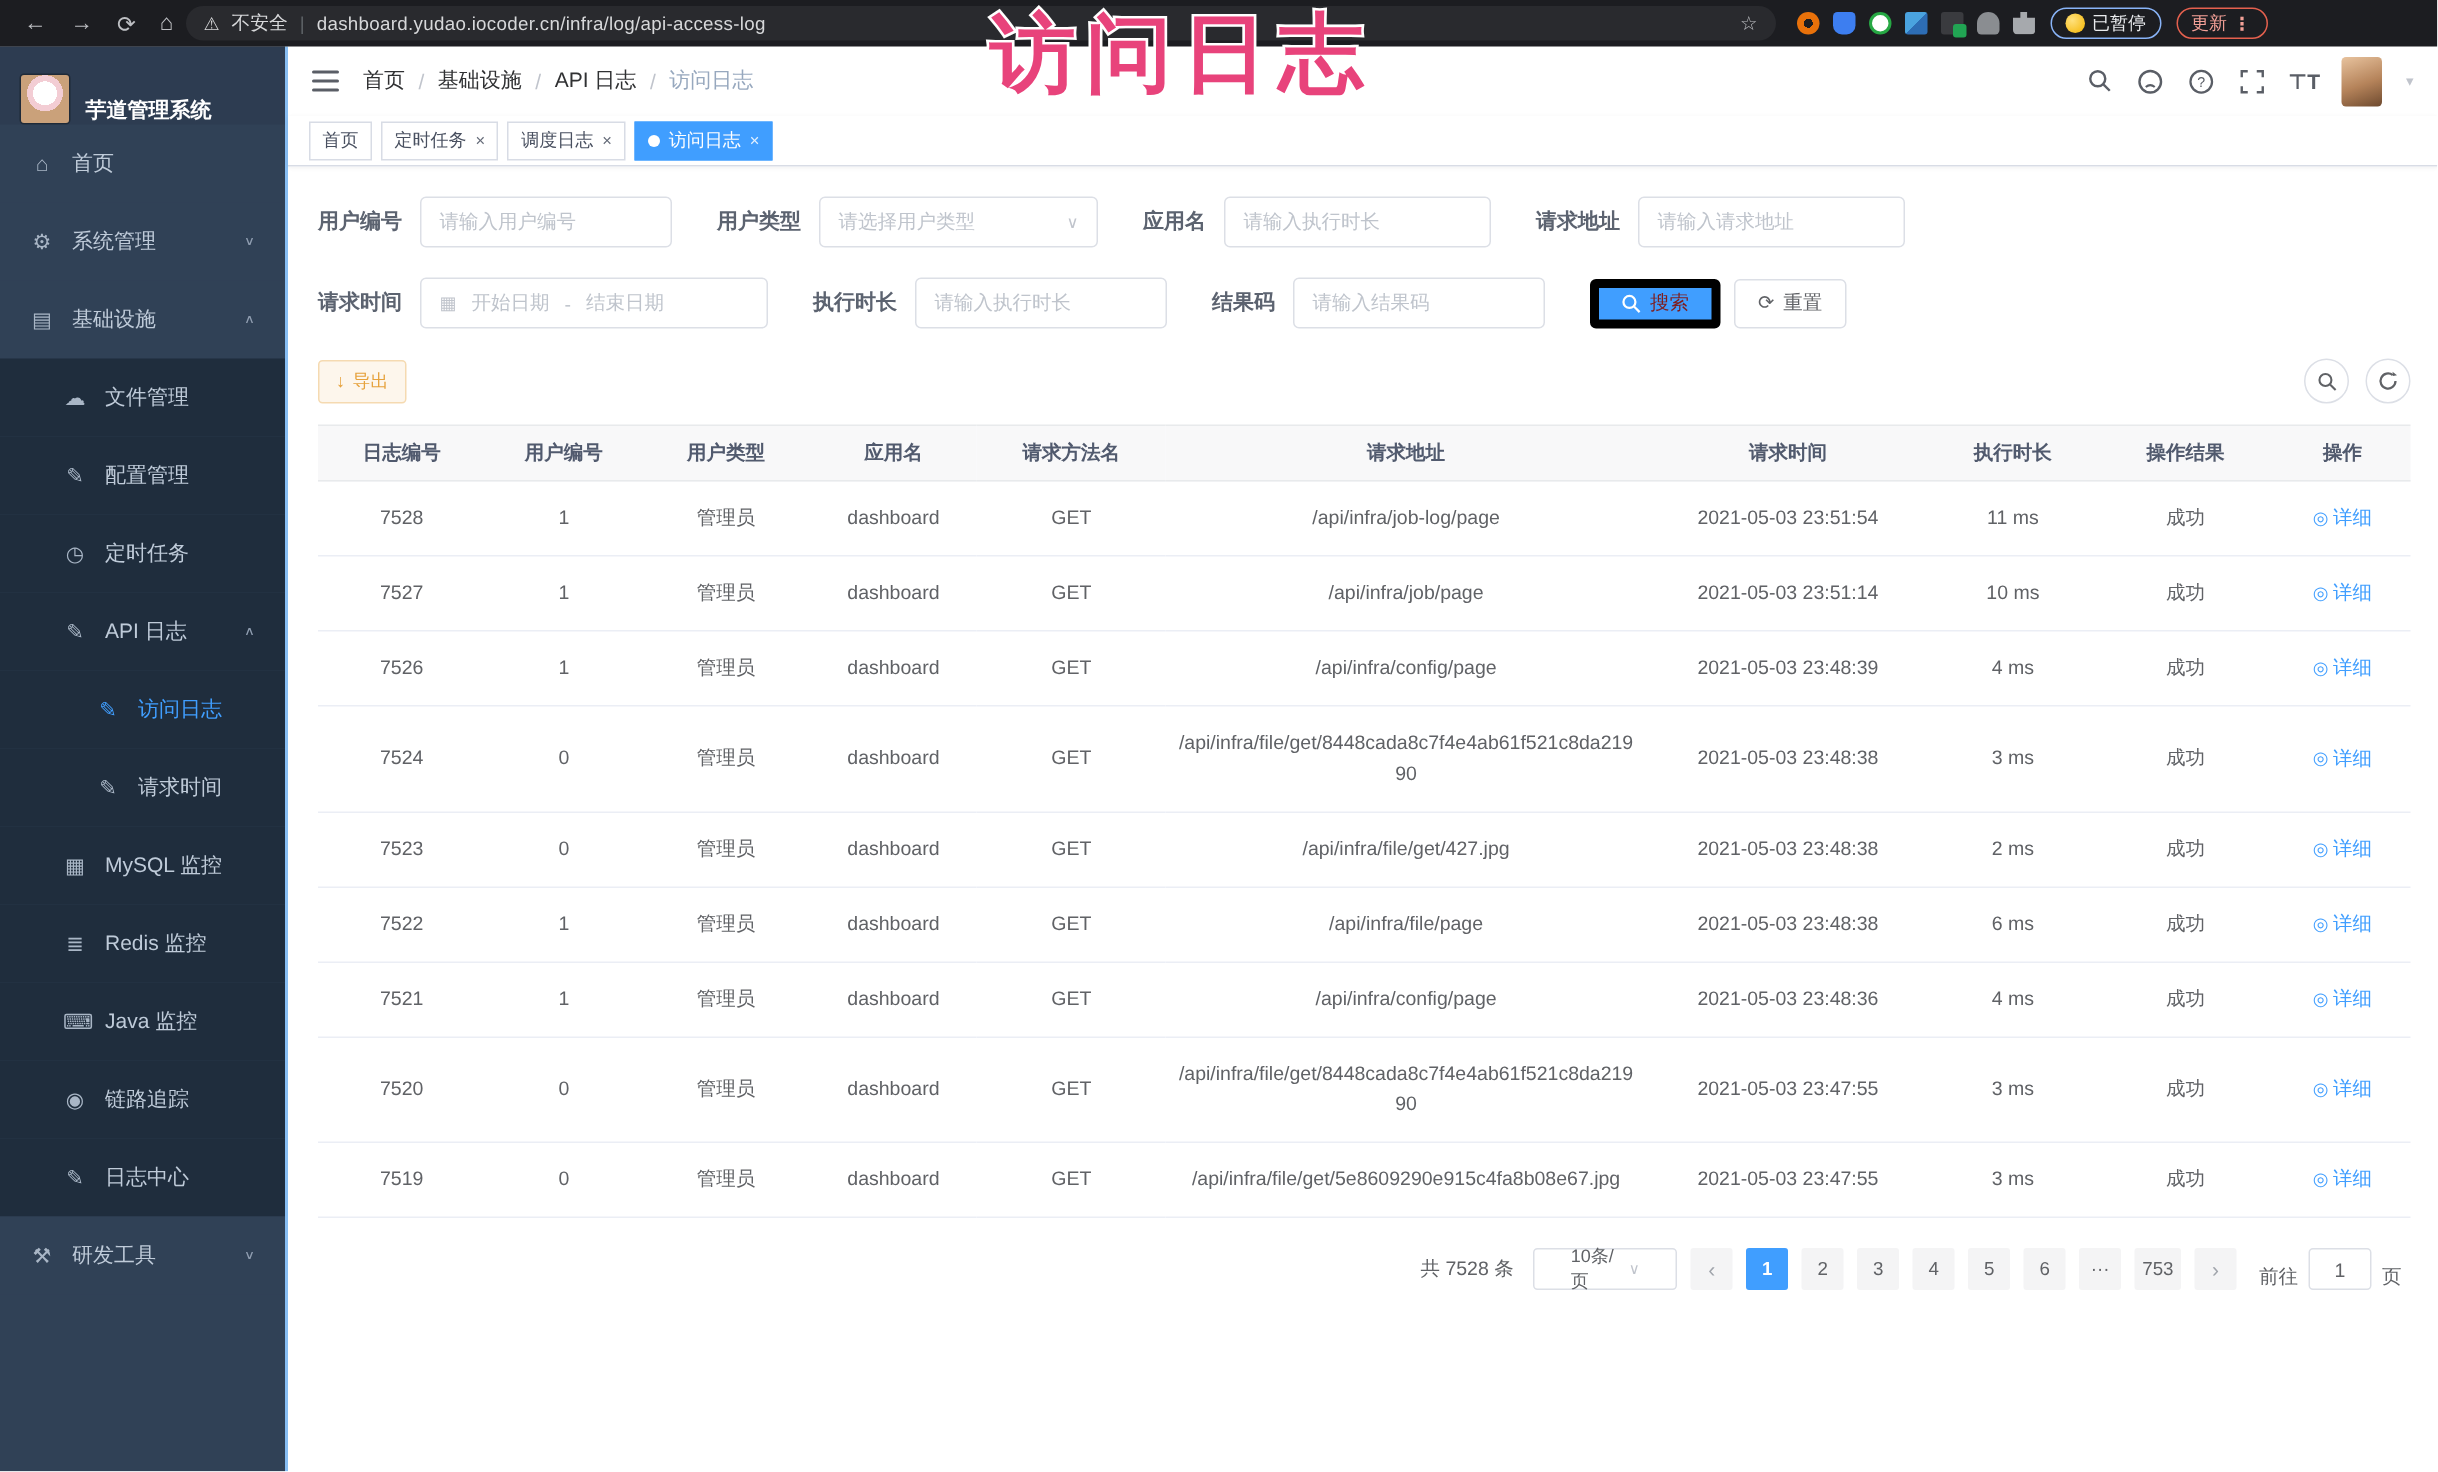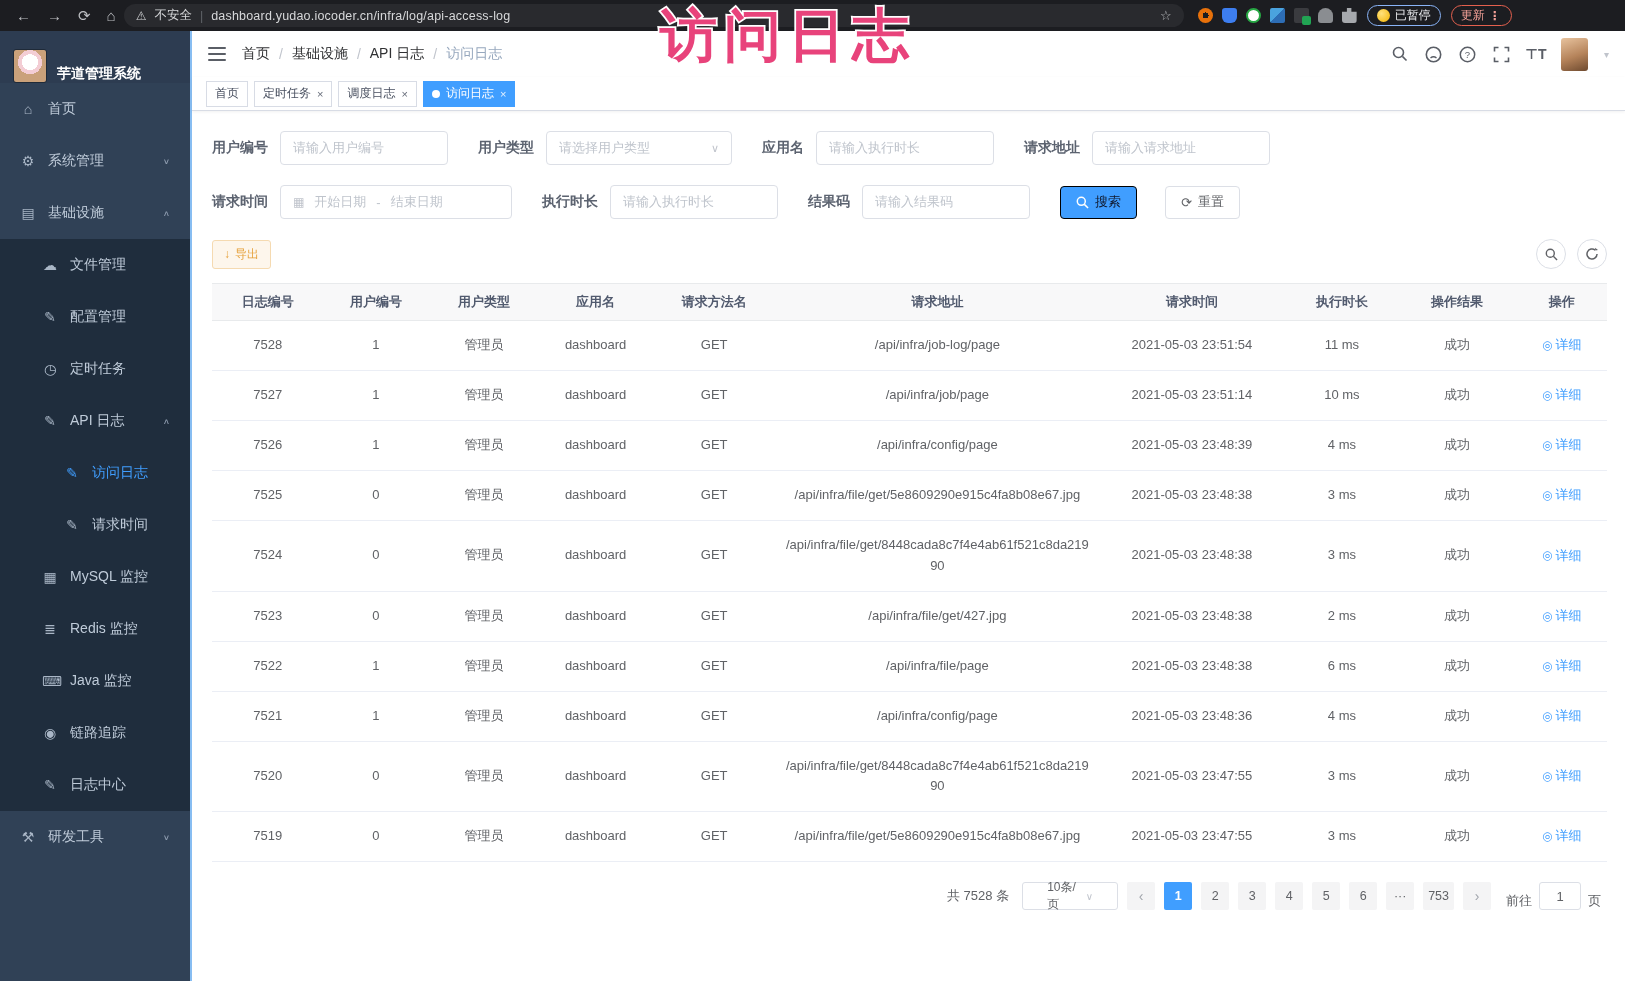--- a/index.html
+++ b/index.html
@@ -80,21 +80,21 @@
   .f-item { display:flex; align-items:center; margin-right:30px; }
   .f-label { font-size:14px; font-weight:bold; color:#5c6370; margin-right:12px; white-space:nowrap; }
   .box { height:34px; border:1px solid #dcdfe6; border-radius:4px; background:#fff; display:flex; align-items:center; padding:0 12px; font-size:13px; color:#bfc4cc; }
   .box .ph { color:#bfc4cc; }
   .box .dd { margin-left:auto; color:#c0c4cc; font-size:11px; }
   .w-user { width:168px; } .w-type { width:186px; } .w-app { width:178px; } .w-url { width:178px; }
   .w-date { width:232px; justify-content:flex-start; gap:10px; }
   .w-date .mid { color:#bfc4cc; } .w-date .cal { font-size:12px; color:#c0c4cc; }
   .w-dur { width:168px; } .w-code { width:168px; }
   .btn { height:33px; border-radius:4px; font-size:13px; display:inline-flex; align-items:center; gap:6px; padding:0 15px; cursor:pointer; white-space:nowrap; }
-  .btn-primary { background:#409eff; color:#0f172a; border:1px solid #000000; margin-right:28px; }
+  .btn-primary { background:#409eff; color:#7f1d1d; border:6px solid #000000; margin-right:9px; }
   .btn-plain { background:#fff; color:#606266; border:1px solid #dcdfe6; }
   .btn .bi { font-size:13px; }
 
   .toolbar { display:flex; align-items:center; margin-bottom:14px; }
   .btn-export { height:29px; border-radius:3px; font-size:12px; display:inline-flex; align-items:center; gap:5px; padding:0 11px; background:#fdf6ec; border:1px solid #f5dab1; color:#e6a23c; cursor:pointer; }
   .tool-right { margin-left:auto; display:flex; gap:11px; }
   .circ { width:30px; height:30px; border-radius:50%; border:1px solid #dcdfe6; background:#fff; color:#606266; display:flex; align-items:center; justify-content:center; cursor:pointer; }
   .circ svg { display:block; }
 
   
@@ -501,37 +501,20 @@
                 <td>4 ms</td>
                 <td>成功</td>
                 <td>
                   <span class="link">
                     <span class="eye">◎</span>
                     <span>详细</span>
                   </span>
                 </td>
               </tr>
 
-              <tr>
-                <td>7525</td>
-                <td>0</td>
-                <td>管理员</td>
-                <td>dashboard</td>
-                <td>GET</td>
-                <td>/api/infra/file/get/5e8609290e915c4fa8b08e67.jpg</td>
-                <td>2021-05-03 23:48:38</td>
-                <td>3 ms</td>
-                <td>成功</td>
-                <td>
-                  <span class="link">
-                    <span class="eye">◎</span>
-                    <span>详细</span>
-                  </span>
-                </td>
-              </tr>
 
               <tr>
                 <td>7524</td>
                 <td>0</td>
                 <td>管理员</td>
                 <td>dashboard</td>
                 <td>GET</td>
                 <td>/api/infra/file/get/8448cada8c7f4e4ab61f521c8da21990</td>
                 <td>2021-05-03 23:48:38</td>
                 <td>3 ms</td>

